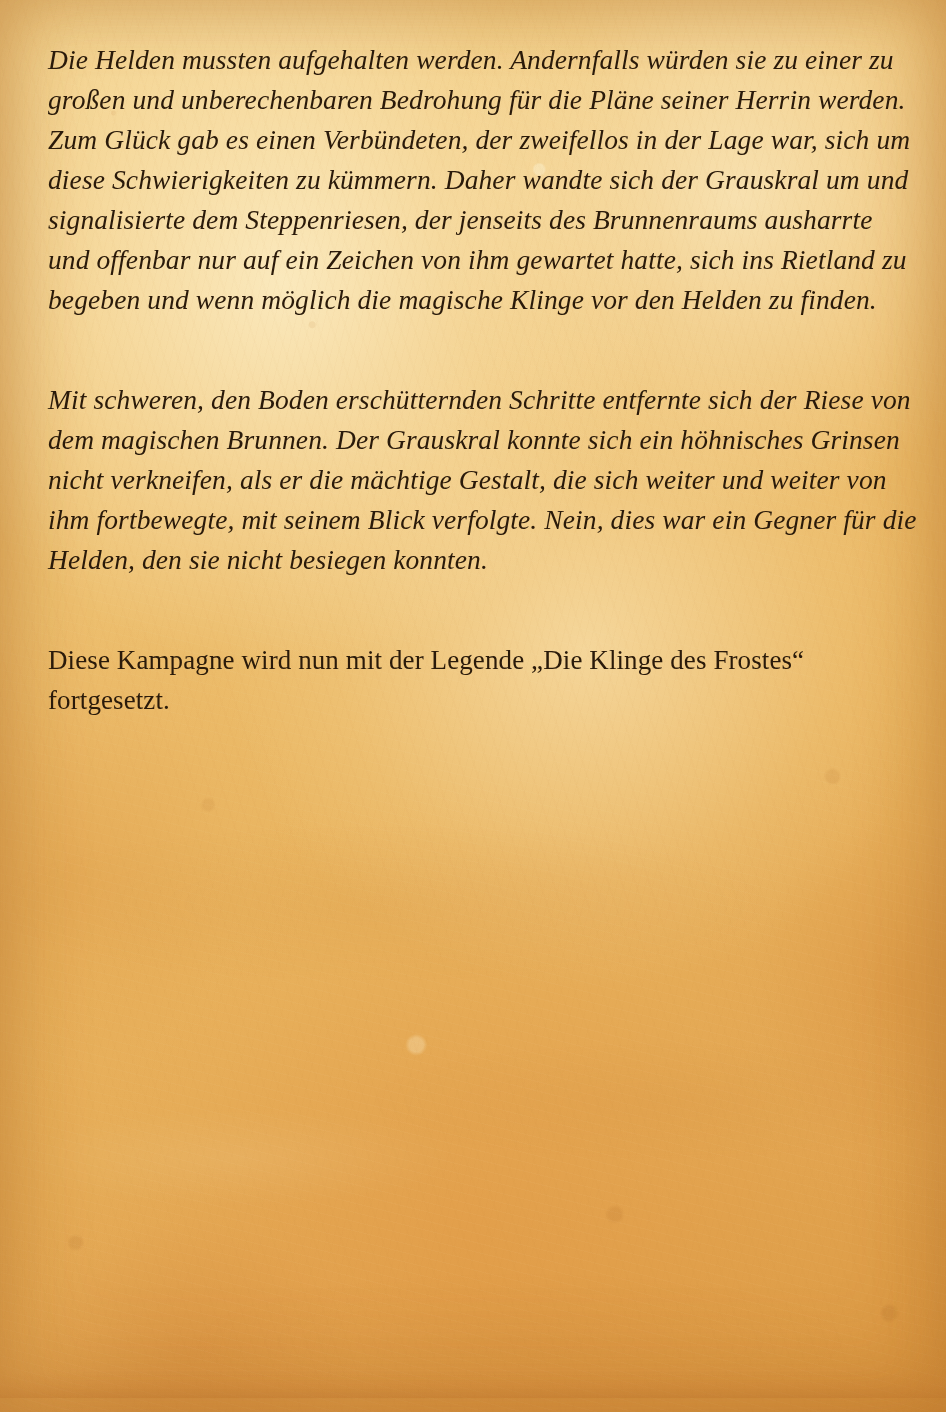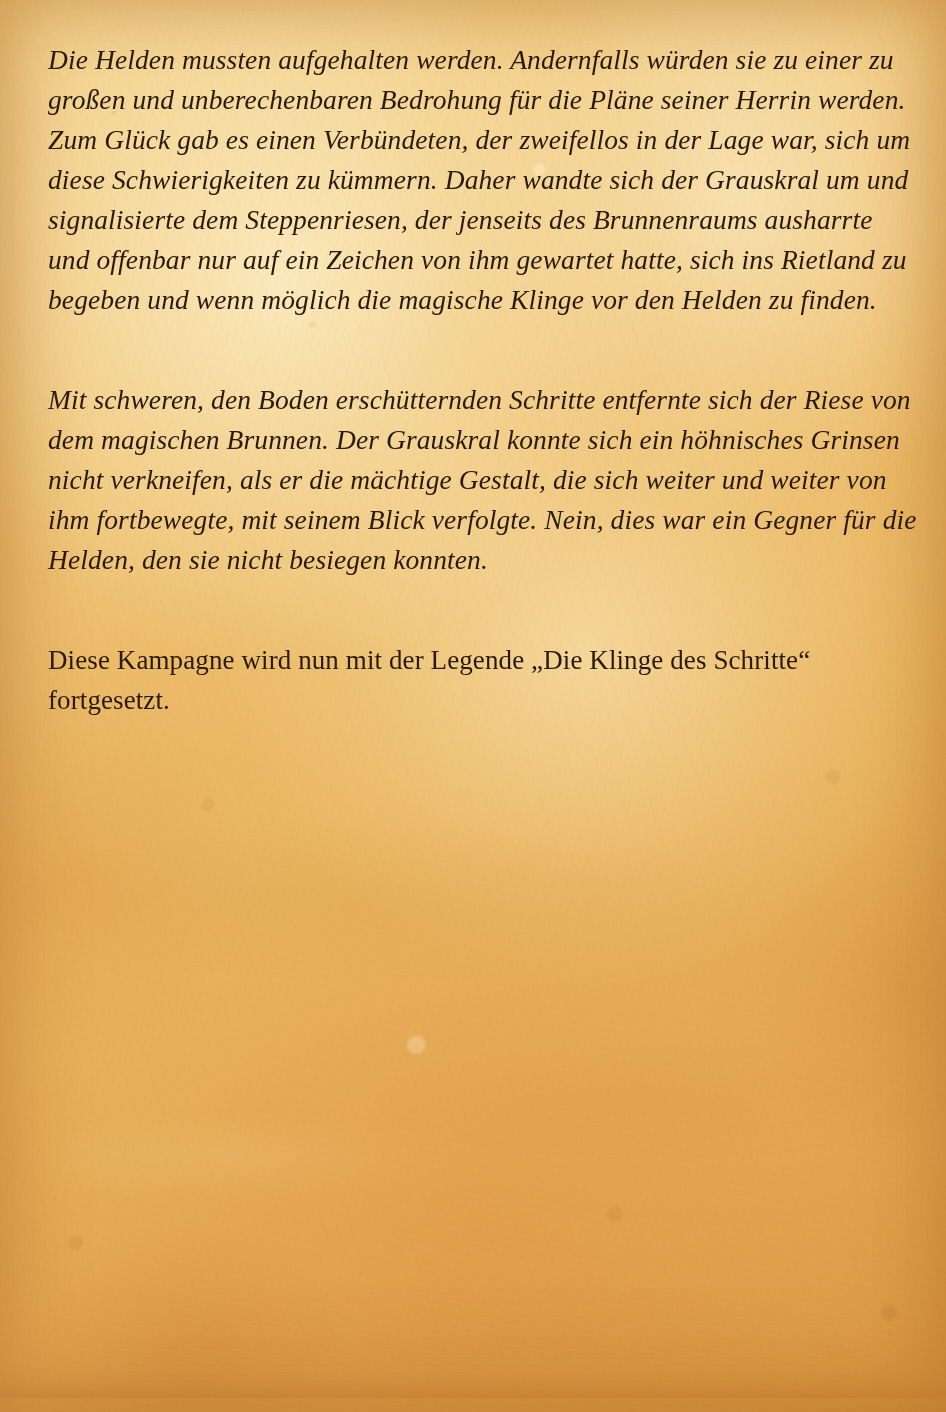--- a/index.html
+++ b/index.html
@@ -120,17 +120,17 @@
 <div class="page">
   <div class="grain"></div>
   <div class="grain2"></div>
   <div class="grain3"></div>
   <div class="vignette"></div>
 
   <div class="content">
     <p class="italic">Die Helden mussten aufgehalten werden. Andernfalls würden sie zu einer zu großen und unberechenbaren Bedrohung für die Pläne seiner Herrin werden.</p>
     <p class="italic">Zum Glück gab es einen Verbündeten, der zweifellos in der Lage war, sich um diese Schwierigkeiten zu kümmern. Daher wandte sich der Grauskral um und signalisierte dem Steppenriesen, der jenseits des Brunnenraums ausharrte und offenbar nur auf ein Zeichen von ihm gewartet hatte, sich ins Rietland zu begeben und wenn möglich die magische Klinge vor den Helden zu finden.</p>
     <p class="italic spaced-before">Mit schweren, den Boden erschütternden Schritte entfernte sich der Riese von dem magischen Brunnen. Der Grauskral konnte sich ein höhnisches Grinsen nicht verkneifen, als er die mächtige Gestalt, die sich weiter und weiter von ihm fortbewegte, mit seinem Blick verfolgte. Nein, dies war ein Gegner für die Helden, den sie nicht besiegen konnten.</p>
-    <p class="roman spaced-before">Diese Kampagne wird nun mit der Legende „Die Klinge des Schritte“ fortgesetzt.</p>
+    <p class="roman spaced-before">Diese Kampagne wird nun mit der Legende „Die Klinge des Frostes“ fortgesetzt.</p>
   </div>
 
   <div class="footer-rule"></div>
 </div>
 
 </body></html>

